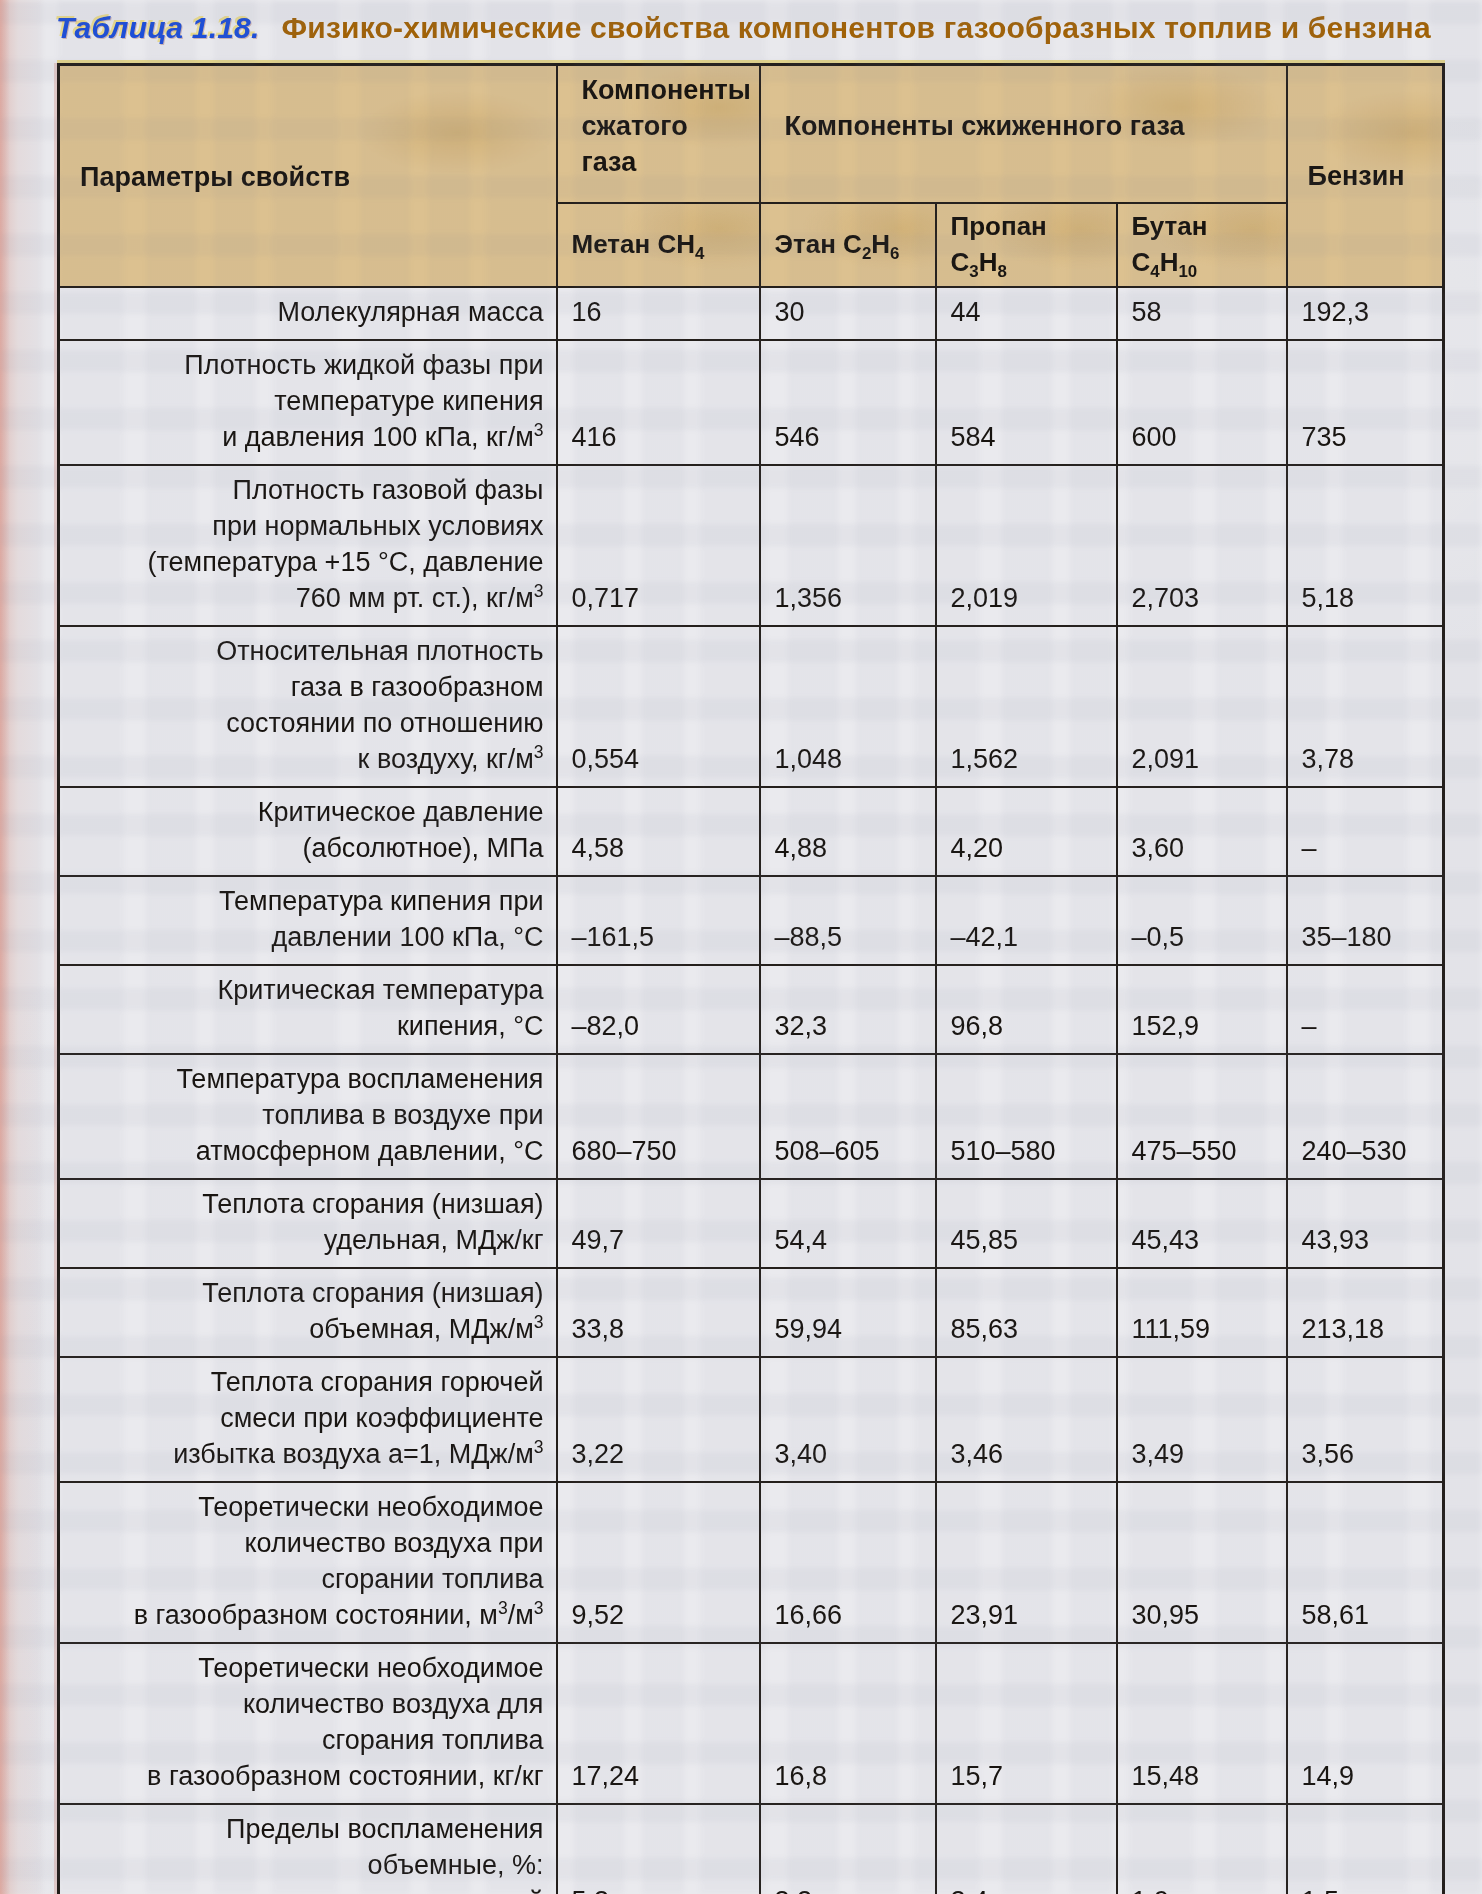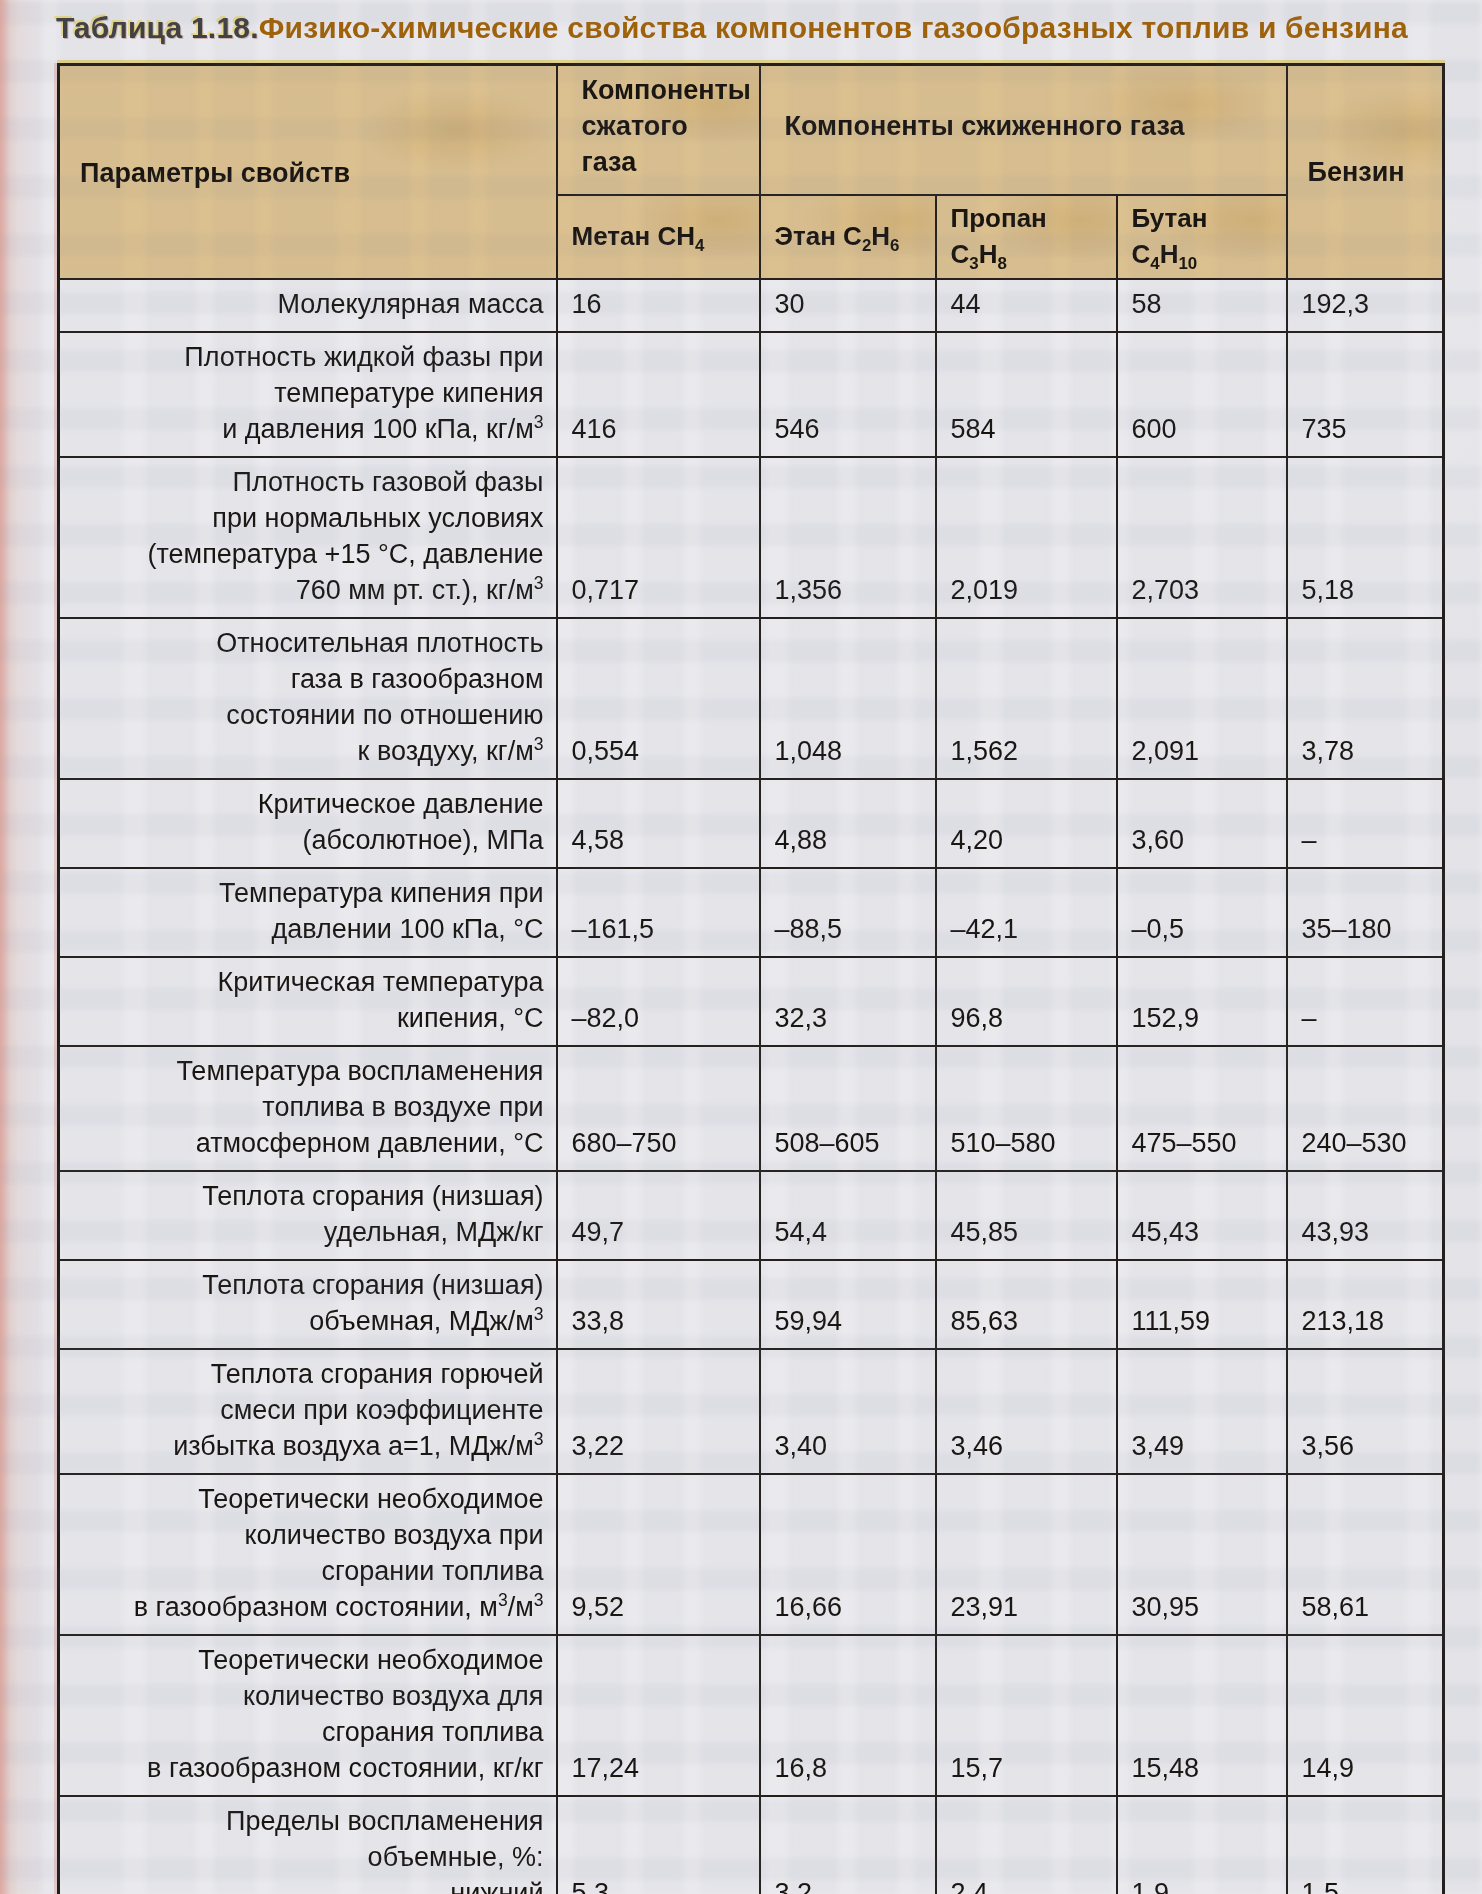--- a/index.html
+++ b/index.html
@@ -44,23 +44,24 @@
         rgba(106,112,138,0.00) 196px, rgba(106,112,138,0.00) 214px);
     filter:blur(2.5px);
     opacity:.55;
   }
   .page-title{
     position:absolute;left:56px;top:10px;z-index:3;
     font-size:30px;font-weight:bold;line-height:36px;letter-spacing:.2px;
     width:1400px;
   }
   .title-label{
-    color:#404040;
+    color:#1d4ed8;
     text-shadow:-2px -2px 0 rgba(238,200,0,0.40), 1px 1px 0 rgba(120,20,10,0.25);
-    margin-right:0;
+    margin-right:22px;
+    font-style:italic;
   }
   .title-text{color:#a16207;}
   table.props{
     position:absolute;left:57px;top:63px;z-index:2;
     width:1385px;border-collapse:collapse;table-layout:fixed;
     border:3px solid #201b17;
     box-shadow:0 -3px 0 rgba(226,198,60,0.55), -3px 0 0 rgba(190,60,40,0.18);
     background:#e9e9ed;
   }
   col.c0{width:498px;} col.c1{width:203px;} col.c2{width:176px;}
@@ -72,21 +73,21 @@
     overflow:hidden;
   }
   thead th{
     background:
       radial-gradient(ellipse 140px 60px at 80% 30%, rgba(198,160,92,0.45), rgba(198,160,92,0) 70%),
       #dcc190;
     font-weight:bold;
     vertical-align:middle;
   }
   th.h-param{padding:6px 10px 4px 20px;height:122px;}
-  th.h-group{padding:6px 10px 14px 24px;height:76px;}
+  th.h-group{padding:6px 10px 22px 24px;height:76px;}
   th.h-benzin{padding:6px 10px 6px 20px;}
   th.h-sub{padding:4px 6px 6px 14px;height:44px;font-size:26px;}
   sub{font-size:65%;line-height:0;}
   sup{font-size:65%;line-height:0;}
   td.c-param{padding:6px 12px 9px 20px;text-align:right;}
   td.c-val{padding:6px 6px 9px 14px;vertical-align:bottom;}
   tbody td{background:rgba(235,235,239,0.55);}
 </style>
 </head>
 <body>

